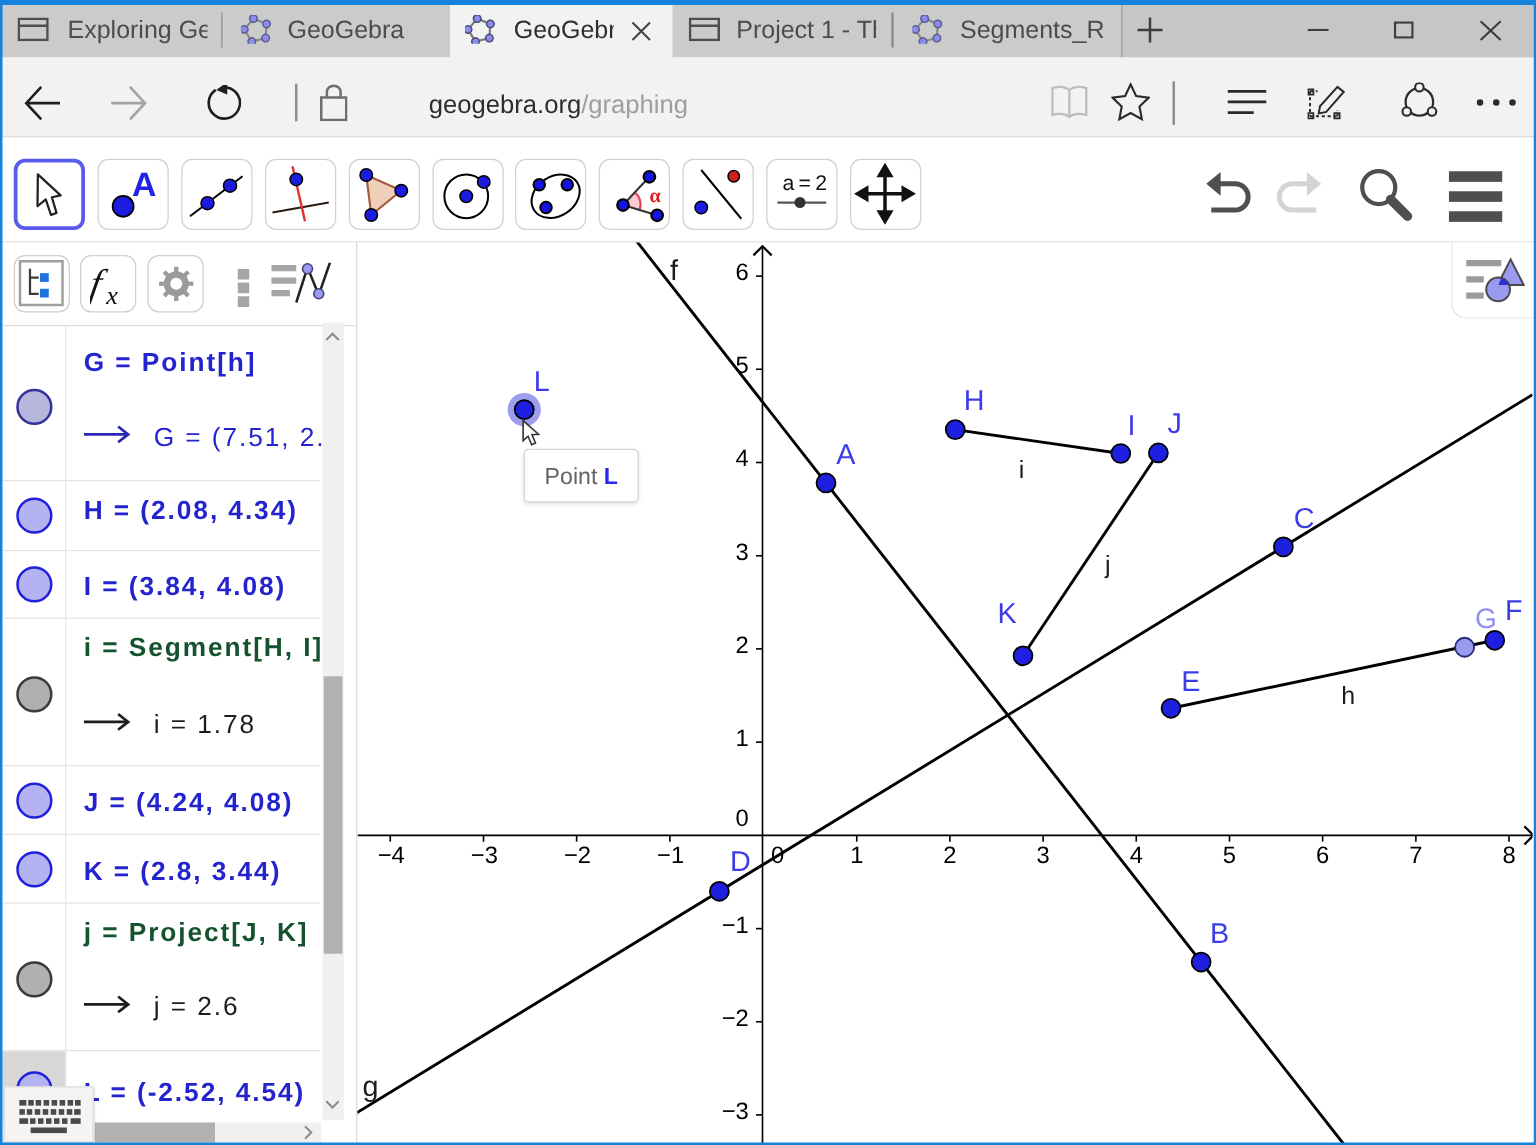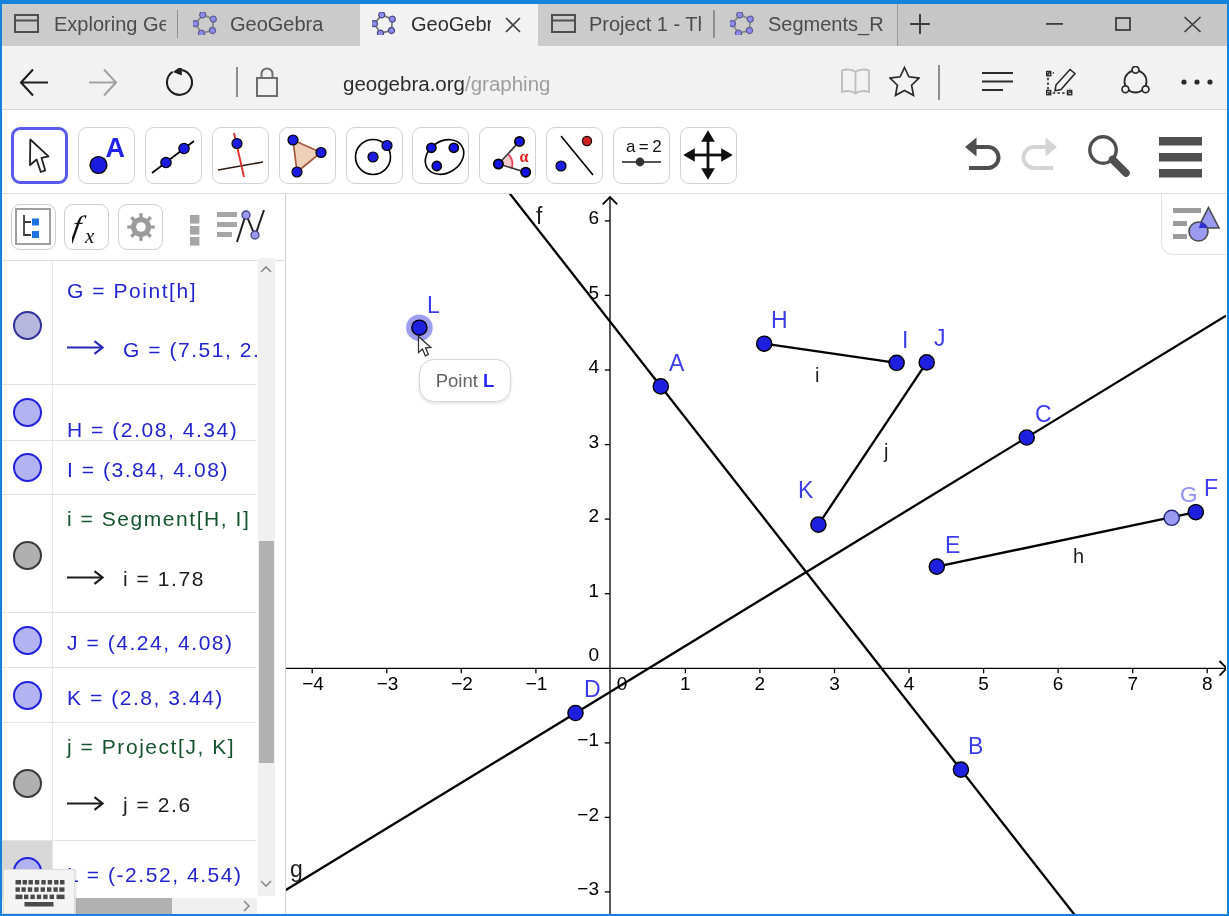--- a/index.html
+++ b/index.html
@@ -254,21 +254,21 @@
   <rect x="0" y="1" width="43" height="8.5" fill="#4f4f4f"></rect>
     <rect x="0" y="17" width="43" height="8.5" fill="#4f4f4f"></rect>
     <rect x="0" y="33" width="43" height="8.5" fill="#4f4f4f"></rect>
 </svg>
 
 <div class="abs" style="left:2px;top:194px;width:283px;height:722px;background:#ffffff;"></div>
 <div class="abs" style="left:284.5px;top:194px;width:1.5px;height:722px;background:#d2d2d2;"></div>
 
 <style>
 .abtn { position:absolute; background:#fff; border:1.4px solid #cfcfcf; border-radius:9px; width:45px; height:46px; }
-.arow { position:absolute; left:2px; width:254px; border-top:1px solid #e4e4e4; }
+.arow { position:absolute; left:2px; width:254px; border-top:1px solid #e4e4e4;font-weight:bold; }
 .acol { position:absolute; left:0; top:0; bottom:0; width:50.5px; border-right:1px solid #e8e8e8; }
 .acirc { position:absolute; left:11px; width:29px; height:29px; border-radius:50%; }
 .atext { position:absolute; left:65px; font-size:21px; letter-spacing:1.55px; color:#2424cf; white-space:nowrap; }
 .askel { color:#14532d; }
 </style>
 
 <div class="abtn" style="left:11px;top:204px;">
   <div class="abs" style="left:3.2px;top:3.2px;width:35.5px;height:36.5px;border:2px solid #9f9f9f;"></div>
   <svg class="abs" style="left:9px;top:9px;" width="25" height="25" viewBox="0 0 25 25">
     <path d="M3 1 V21 H10 M3 8 H10" fill="none" stroke="#3c3c3c" stroke-width="1.8"></path>
@@ -305,21 +305,21 @@
 
 <div class="arow" style="top:261px;height:123px;border-top:none;">
   <div class="acol"></div>
   <div class="acirc" style="top:50px;background:#b7b7dd;border:2px solid #32329b;"></div>
   <div class="atext" style="top:18px;">G = Point[h]</div>
   <svg class="abs" style="left:65px;top:340px;position:absolute;" width="0" height="0"></svg>
 </div>
 <div class="arow" style="top:384px;height:56px;">
   <div class="acol"></div>
   <div class="acirc" style="top:13px;background:#b3b3f2;border:2px solid #2121dd;"></div>
-  <div class="atext" style="top:33px;">H = (2.08, 4.34)</div>
+  <div class="atext" style="top:12px;">H = (2.08, 4.34)</div>
 </div>
 <div class="arow" style="top:440px;height:54px;">
   <div class="acol"></div>
   <div class="acirc" style="top:12px;background:#b3b3f2;border:2px solid #2121dd;"></div>
   <div class="atext" style="top:17px;">I = (3.84, 4.08)</div>
 </div>
 <div class="arow" style="top:494px;height:118px;">
   <div class="acol"></div>
   <div class="acirc" style="top:46px;background:#b0b0b0;border:2px solid #3a3a3a;"></div>
   <div class="atext askel" style="top:12px;">i = Segment[H, I]</div>
@@ -527,21 +527,21 @@
 <div class="abs" style="left:1161px;top:194px;width:65.5px;height:61px;background:#fff;border-left:1.4px solid #e2e2e2;border-bottom:1.4px solid #e2e2e2;border-radius:0 0 0 12px;"></div>
 <svg class="abs" style="left:1172px;top:204px;" width="48" height="42" viewBox="0 0 48 42">
   <rect x="1" y="4" width="28" height="5" fill="#9b9b9b"></rect>
   <rect x="1" y="17" width="14" height="5" fill="#9b9b9b"></rect>
   <rect x="1" y="30" width="14" height="5" fill="#9b9b9b"></rect>
   <polygon points="36.5,3.5 47,24 26,24" fill="#9a9af0" stroke="#4a4a4a" stroke-width="1.6"></polygon>
   <circle cx="26.5" cy="27.5" r="9.5" fill="#9a9af0" stroke="#4a4a4a" stroke-width="1.6"></circle>
   <path d="M26.8 23.9 L28.9 18.3 A 9.5 9.5 0 0 1 35.3 23.9 Z" fill="#3030d0"></path>
 </svg>
 
-<div class="abs" style="left:419px;top:359px;width:92px;height:43px;background:#fff;border:1.4px solid #d6d6d6;border-radius:15px;box-shadow:0 1.5px 3px rgba(0,0,0,0.1);font-size:18.5px;color:#636363;text-align:center;line-height:42px;">Point <span style="color:#2929f5;font-weight:bold;">L</span></div>
+<div class="abs" style="left:419px;top:359px;width:92px;height:43px;background:#fff;border:1.4px solid #d6d6d6;border-radius:4px;box-shadow:0 1.5px 3px rgba(0,0,0,0.1);font-size:18.5px;color:#636363;text-align:center;line-height:42px;">Point <span style="color:#2929f5;font-weight:bold;">L</span></div>
 
 <svg class="abs" style="left:417px;top:335px;" width="16" height="23" viewBox="0 0 16 23">
   <path d="M1.5 1.5 L1.5 17.5 L5.5 14 L8.3 20.8 L11.4 19.4 L8.6 12.8 L13.8 12.4 Z" fill="#fff" stroke="#333" stroke-width="1.3"></path>
 </svg>
 
 <div class="abs" style="left:0;top:0;width:2px;height:916px;background:#1583db;"></div>
 <div class="abs" style="left:1226.5px;top:0;width:2.5px;height:916px;background:#1583db;"></div>
 <div class="abs" style="left:0;top:913.5px;width:1229px;height:2.5px;background:#1583db;"></div>
 
 </body></html>

